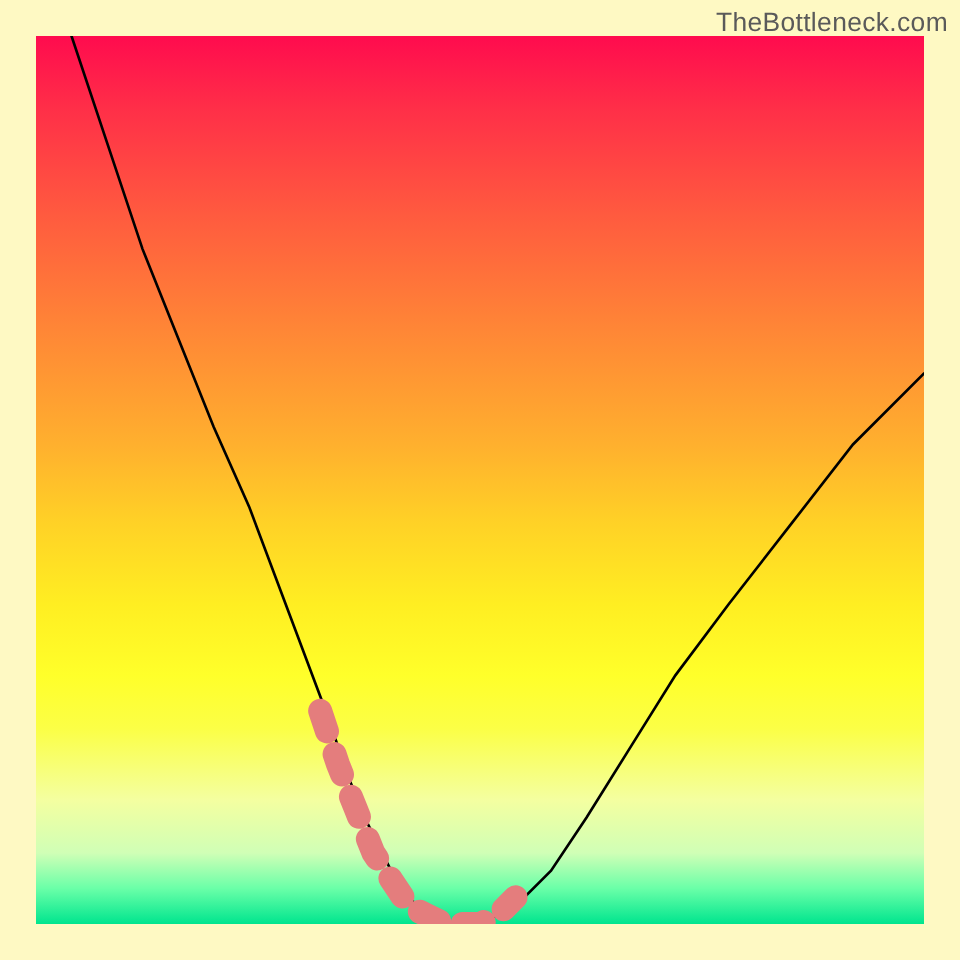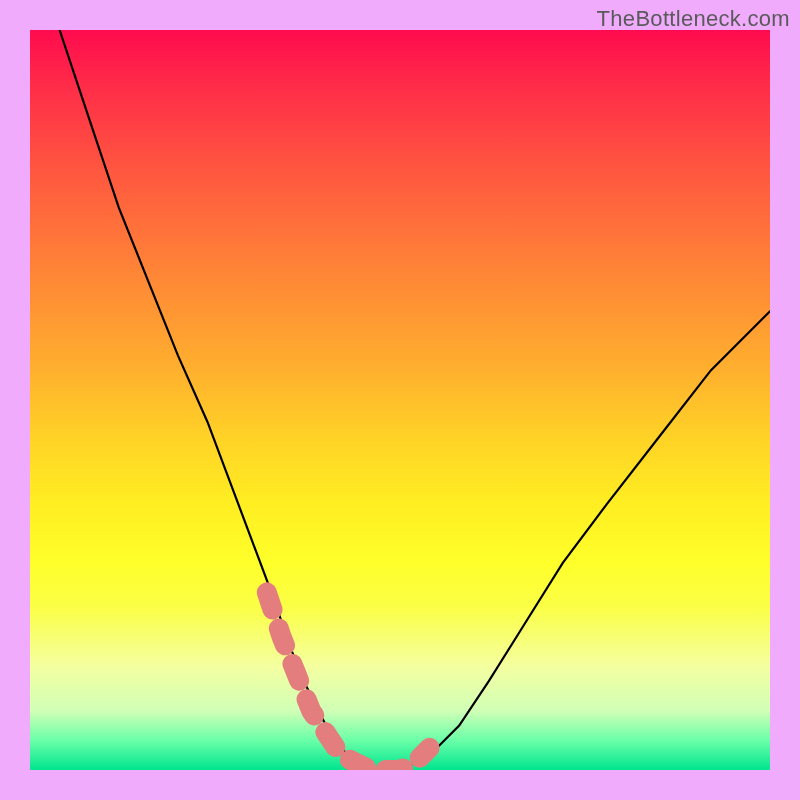--- a/index.html
+++ b/index.html
@@ -7,21 +7,21 @@
     padding: 0;
     width: 800px;
     height: 800px;
     background: #000;
     position: relative;
     font-family: Arial, sans-serif;
   }
   .frame {
     position: absolute;
     inset: 0;
-    background: #f0abfc;
+    background: #fef9c3;
   }
   .plot-area {
     position: absolute;
     left: 30px;
     top: 30px;
     width: 740px;
     height: 740px;
     background: linear-gradient(
       to bottom,
       #ff0b4e 0%,

